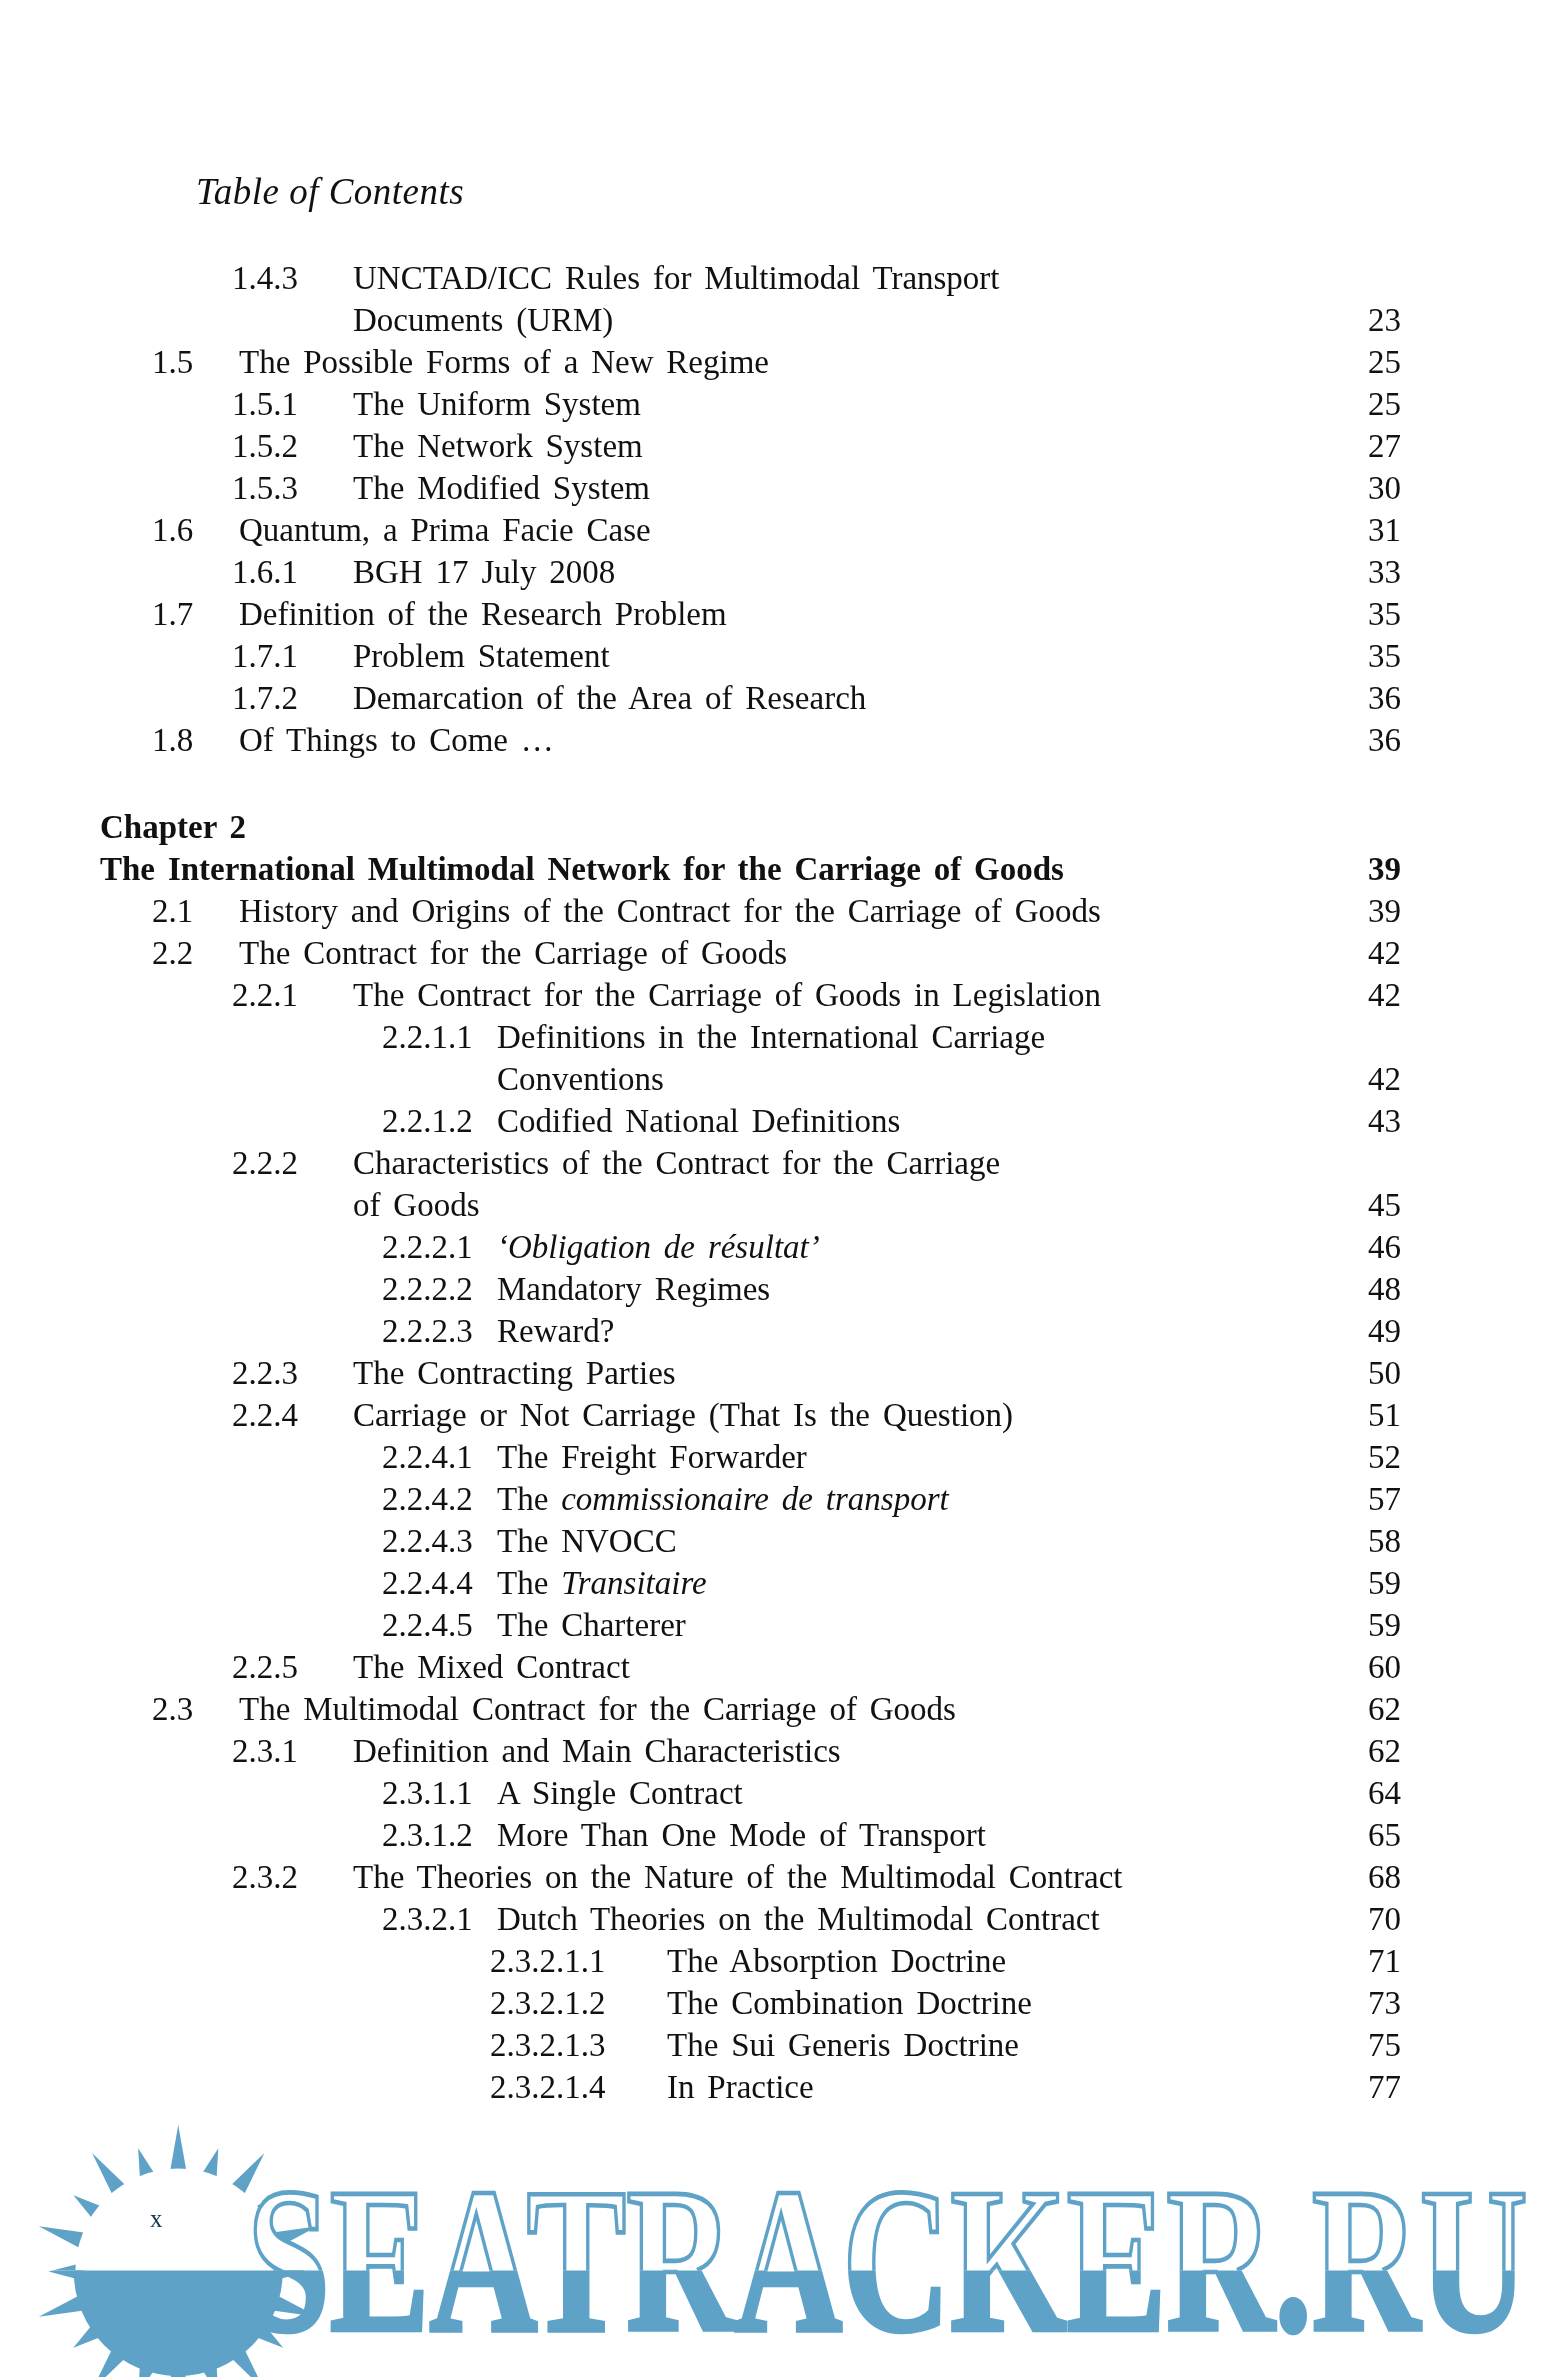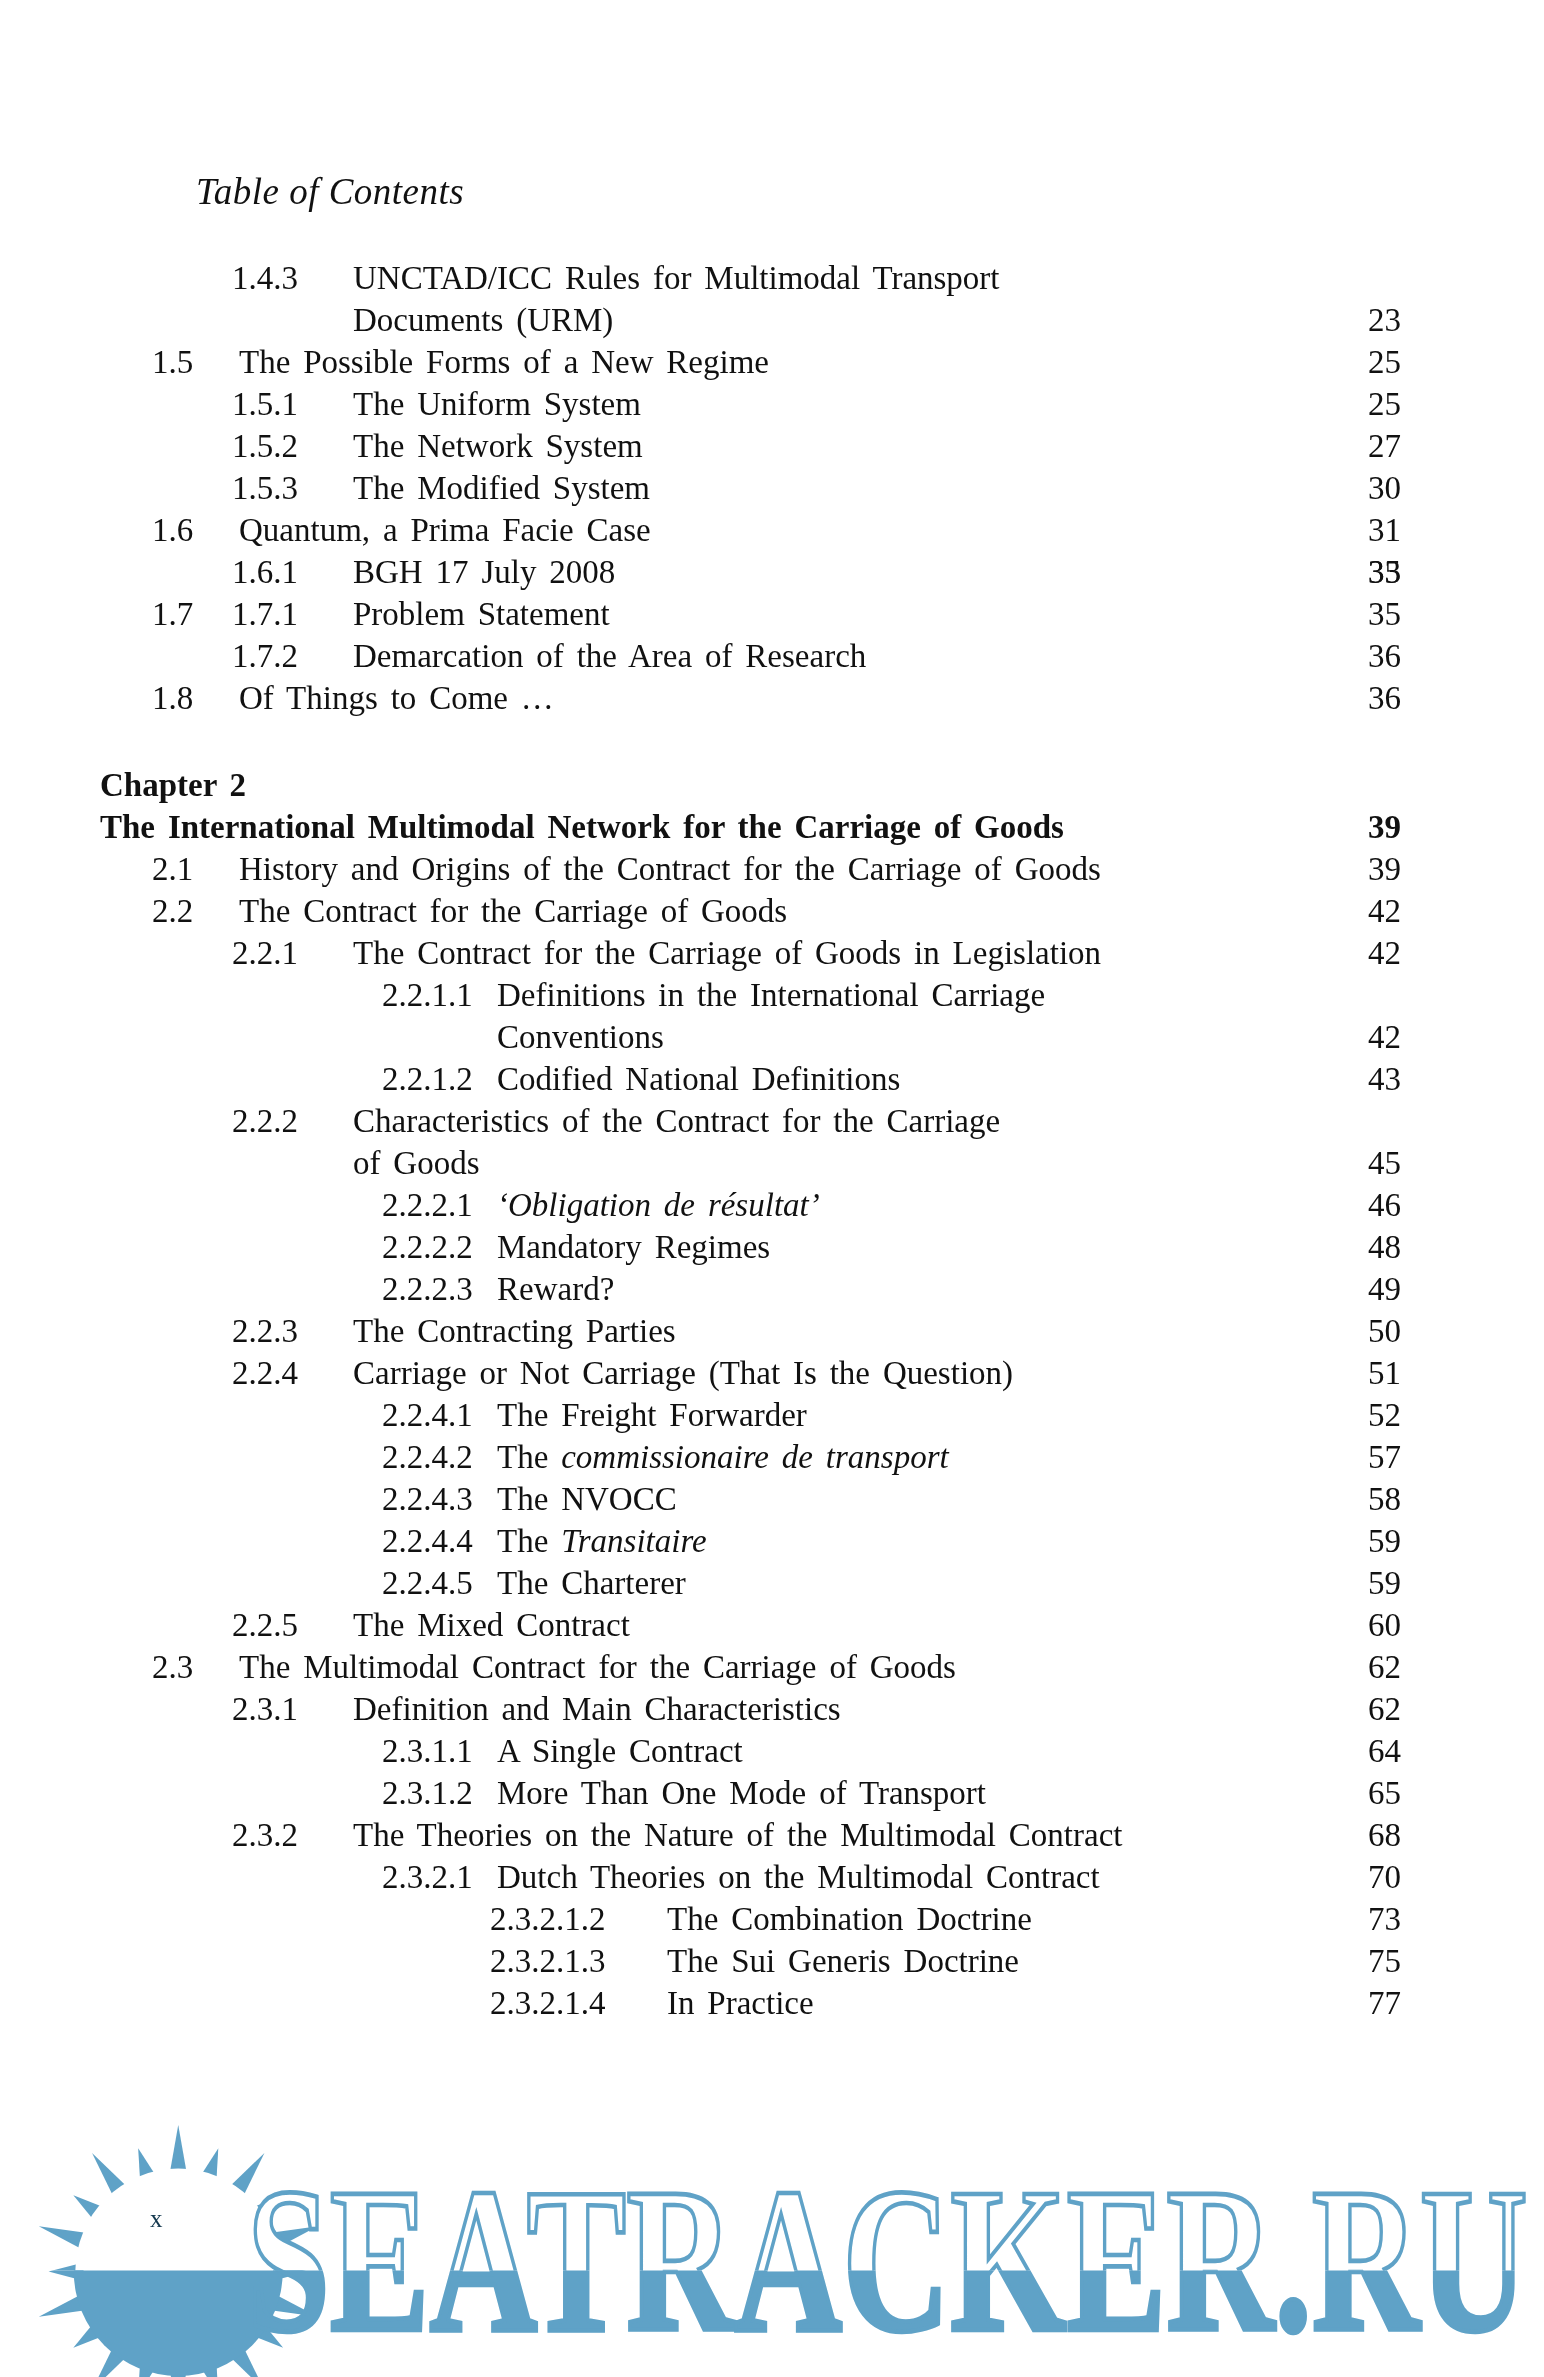--- a/index.html
+++ b/index.html
@@ -83,21 +83,21 @@
 <div class="page-title">Table of Contents</div>
 
 <div class="toc">
     <div class="toc-row lvl-2"><span class="num">1.4.3</span><span class="title"><span>UNCTAD/ICC Rules for Multimodal Transport</span><br><span>Documents (URM)</span></span><span class="page">23</span></div>
     <div class="toc-row lvl-1"><span class="num">1.5</span><span class="title"><span>The Possible Forms of a New Regime</span></span><span class="page">25</span></div>
     <div class="toc-row lvl-2"><span class="num">1.5.1</span><span class="title"><span>The Uniform System</span></span><span class="page">25</span></div>
     <div class="toc-row lvl-2"><span class="num">1.5.2</span><span class="title"><span>The Network System</span></span><span class="page">27</span></div>
     <div class="toc-row lvl-2"><span class="num">1.5.3</span><span class="title"><span>The Modified System</span></span><span class="page">30</span></div>
     <div class="toc-row lvl-1"><span class="num">1.6</span><span class="title"><span>Quantum, a Prima Facie Case</span></span><span class="page">31</span></div>
     <div class="toc-row lvl-2"><span class="num">1.6.1</span><span class="title"><span>BGH 17 July 2008</span></span><span class="page">33</span></div>
-    <div class="toc-row lvl-1"><span class="num">1.7</span><span class="page">35</span></div>
+    <div class="toc-row lvl-1"><span class="num">1.7</span><span class="title"><span>Definition of the Research Problem</span></span><span class="page">35</span></div>
     <div class="toc-row lvl-2"><span class="num">1.7.1</span><span class="title"><span>Problem Statement</span></span><span class="page">35</span></div>
     <div class="toc-row lvl-2"><span class="num">1.7.2</span><span class="title"><span>Demarcation of the Area of Research</span></span><span class="page">36</span></div>
     <div class="toc-row lvl-1"><span class="num">1.8</span><span class="title"><span>Of Things to Come …</span></span><span class="page">36</span></div>
     <div class="toc-row lvl-ch bold gap"><span class="title"><span>Chapter 2</span></span></div>
     <div class="toc-row lvl-cht bold"><span class="title"><span>The International Multimodal Network for the Carriage of Goods</span></span><span class="page">39</span></div>
     <div class="toc-row lvl-1"><span class="num">2.1</span><span class="title"><span>History and Origins of the Contract for the Carriage of Goods</span></span><span class="page">39</span></div>
     <div class="toc-row lvl-1"><span class="num">2.2</span><span class="title"><span>The Contract for the Carriage of Goods</span></span><span class="page">42</span></div>
     <div class="toc-row lvl-2"><span class="num">2.2.1</span><span class="title"><span>The Contract for the Carriage of Goods in Legislation</span></span><span class="page">42</span></div>
     <div class="toc-row lvl-3"><span class="num">2.2.1.1</span><span class="title"><span>Definitions in the International Carriage</span><br><span>Conventions</span></span><span class="page">42</span></div>
     <div class="toc-row lvl-3"><span class="num">2.2.1.2</span><span class="title"><span>Codified National Definitions</span></span><span class="page">43</span></div>
@@ -112,20 +112,21 @@
     <div class="toc-row lvl-3"><span class="num">2.2.4.3</span><span class="title"><span>The NVOCC</span></span><span class="page">58</span></div>
     <div class="toc-row lvl-3"><span class="num">2.2.4.4</span><span class="title"><span>The </span><span class="it">Transitaire</span></span><span class="page">59</span></div>
     <div class="toc-row lvl-3"><span class="num">2.2.4.5</span><span class="title"><span>The Charterer</span></span><span class="page">59</span></div>
     <div class="toc-row lvl-2"><span class="num">2.2.5</span><span class="title"><span>The Mixed Contract</span></span><span class="page">60</span></div>
     <div class="toc-row lvl-1"><span class="num">2.3</span><span class="title"><span>The Multimodal Contract for the Carriage of Goods</span></span><span class="page">62</span></div>
     <div class="toc-row lvl-2"><span class="num">2.3.1</span><span class="title"><span>Definition and Main Characteristics</span></span><span class="page">62</span></div>
     <div class="toc-row lvl-3"><span class="num">2.3.1.1</span><span class="title"><span>A Single Contract</span></span><span class="page">64</span></div>
     <div class="toc-row lvl-3"><span class="num">2.3.1.2</span><span class="title"><span>More Than One Mode of Transport</span></span><span class="page">65</span></div>
     <div class="toc-row lvl-2"><span class="num">2.3.2</span><span class="title"><span>The Theories on the Nature of the Multimodal Contract</span></span><span class="page">68</span></div>
     <div class="toc-row lvl-3"><span class="num">2.3.2.1</span><span class="title"><span>Dutch Theories on the Multimodal Contract</span></span><span class="page">70</span></div>
+    <div class="toc-row lvl-4"><span class="num">2.3.2.1.1</span><span class="title"><span>The Absorption Doctrine</span></span><span class="page">71</span></div>
     <div class="toc-row lvl-4"><span class="num">2.3.2.1.2</span><span class="title"><span>The Combination Doctrine</span></span><span class="page">73</span></div>
     <div class="toc-row lvl-4"><span class="num">2.3.2.1.3</span><span class="title"><span>The Sui Generis Doctrine</span></span><span class="page">75</span></div>
     <div class="toc-row lvl-4"><span class="num">2.3.2.1.4</span><span class="title"><span>In Practice</span></span><span class="page">77</span></div>
   </div>
 
 <div class="folio">x</div>
 
 <svg class="watermark-svg" viewBox="0 0 3000 517" style="--wm-blue:#5fa2c7" aria-hidden="true">
   <defs>
     <clipPath id="wm-clip-top">

